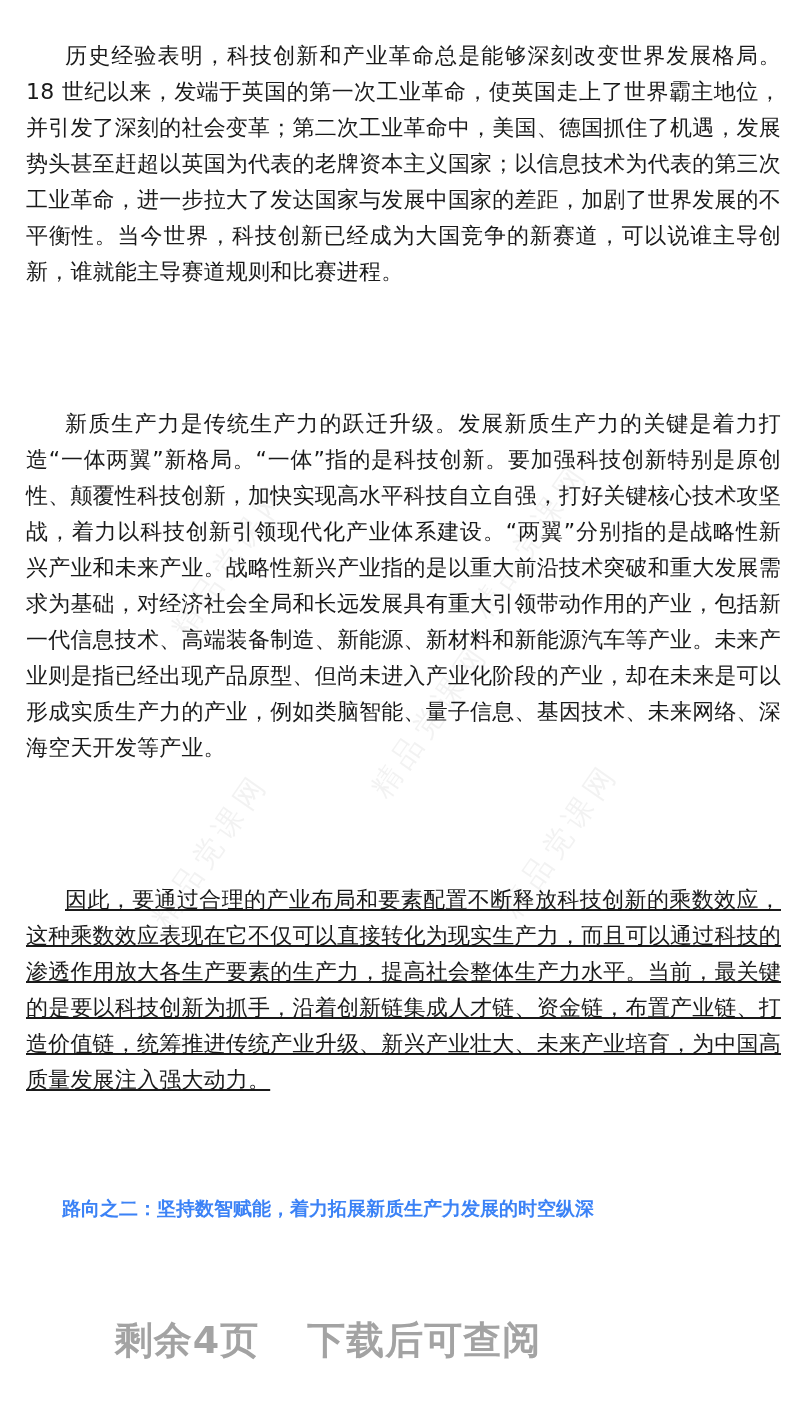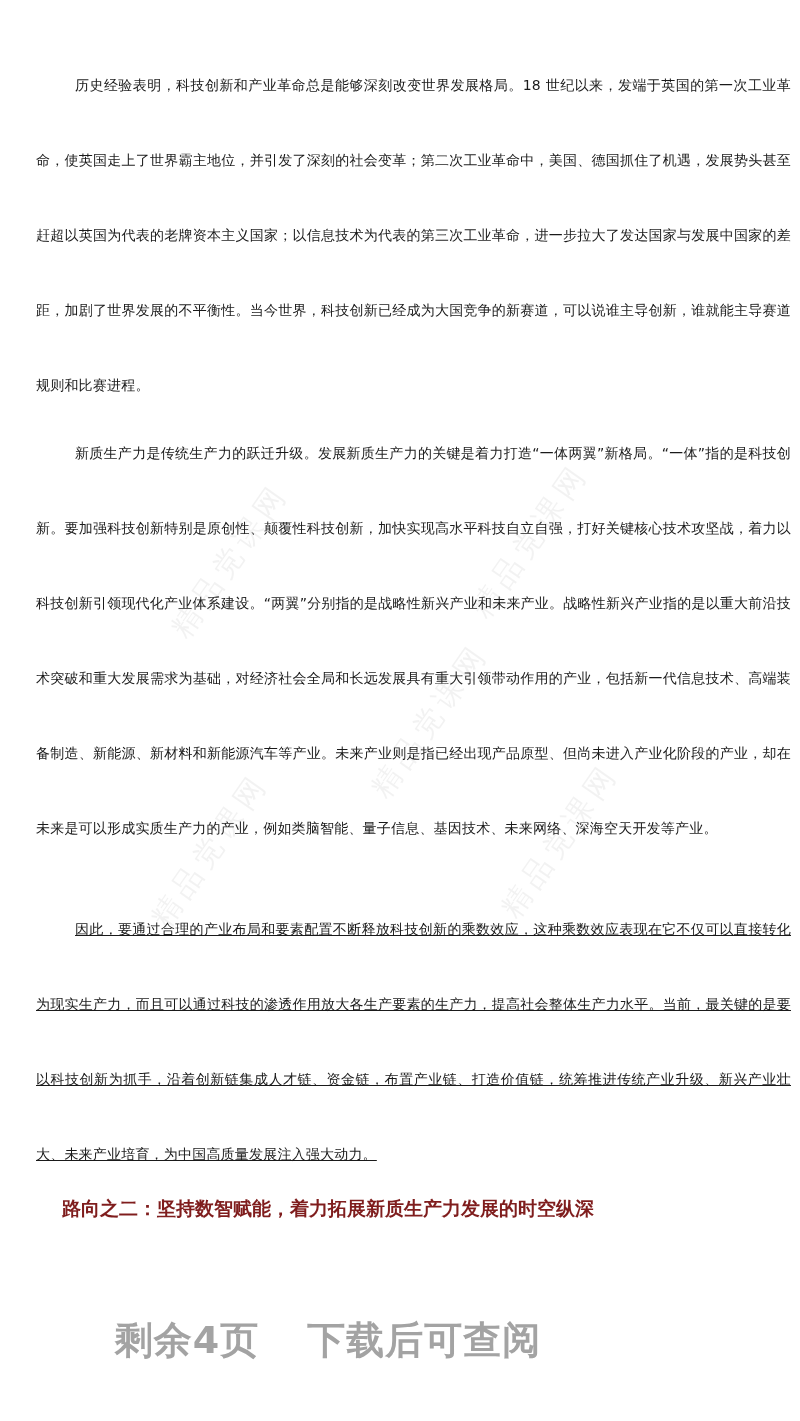--- a/index.html
+++ b/index.html
@@ -1,26 +1,26 @@
 <!DOCTYPE html>
 <html><head>
   <meta charset="utf-8">
   <style>
     html, body { margin: 0; padding: 0; background: #ffffff; }
     body { width: 800px; height: 1421px; position: relative; overflow: hidden;
       font-family: "DejaVu Sans", "Liberation Sans", sans-serif; color: #1a1a1a; }
     .page { position: absolute; left: 0; top: 0; width: 800px; height: 1421px; }
-    .para { position: absolute; left: 24px; width: 755px; margin: 12px;
-      font-size: 14px; line-height: 75px; text-indent: 39px;
+    .para { position: absolute; left: 24px; width: 755px; margin: 2px;
+      font-size: 22px; line-height: 36px; text-indent: 39px;
       text-align: justify; letter-spacing: 0.2px; }
     #p1 { top: 36px; }
     #p2 { top: 404px; }
     #p3 { top: 880px; text-decoration: underline; }
     .heading { position: absolute; left: 62px; top: 1196px; font-size: 19px;
-      font-weight: bold; color: #7f1d1d; margin: 0; }
+      font-weight: bold; color: #3b82f6; margin: 0; }
     .watermark { position: absolute; font-size: 30px; color: rgba(0,0,0,0.05);
       transform: rotate(-55deg); letter-spacing: 6px; white-space: nowrap;
       pointer-events: none; }
     .cta { position: absolute; left: 0; width: 656px; top: 1315px; text-align: center;
       font-size: 38px; font-weight: bold; color: #a3a3a3; letter-spacing: 1px; }
     .cta span { display: inline-block; }
     .cta .gap { width: 48px; }
   </style>
 </head>
 <body>

